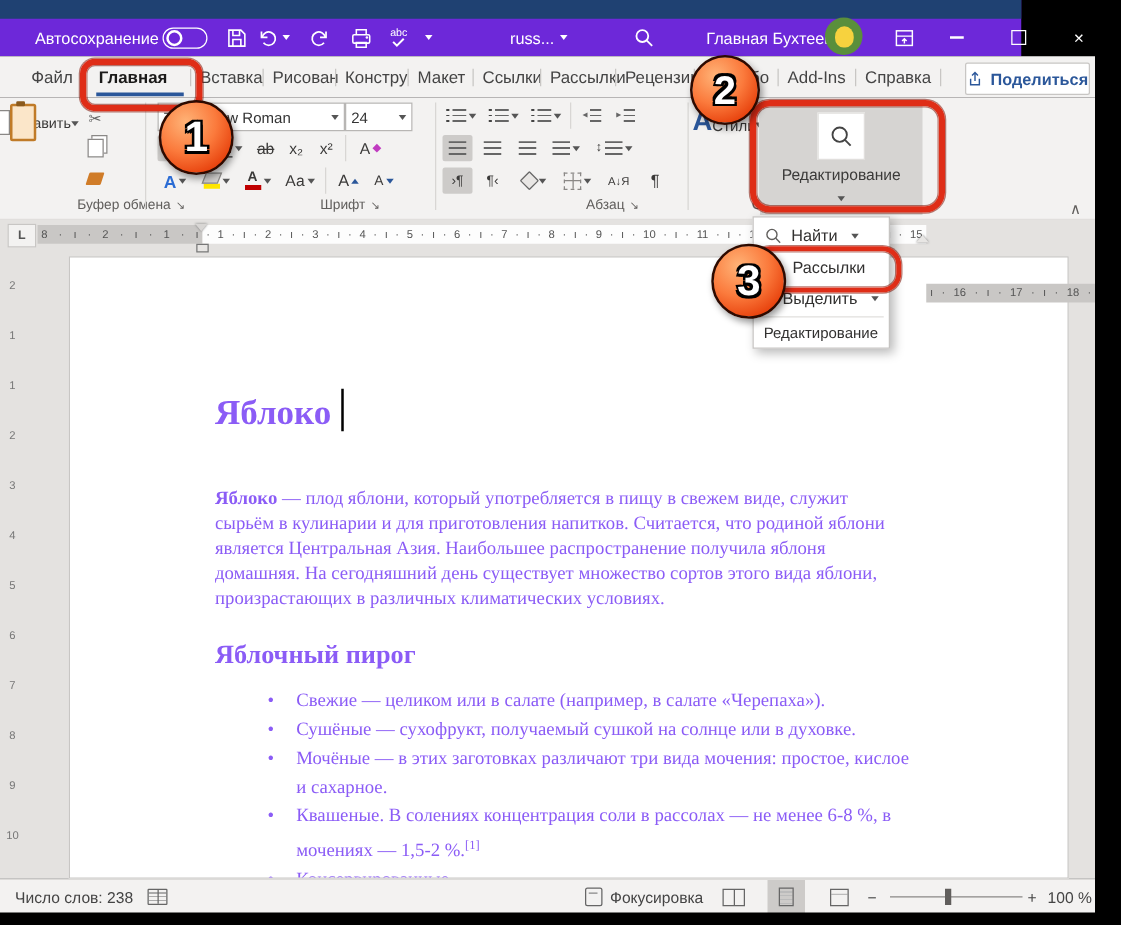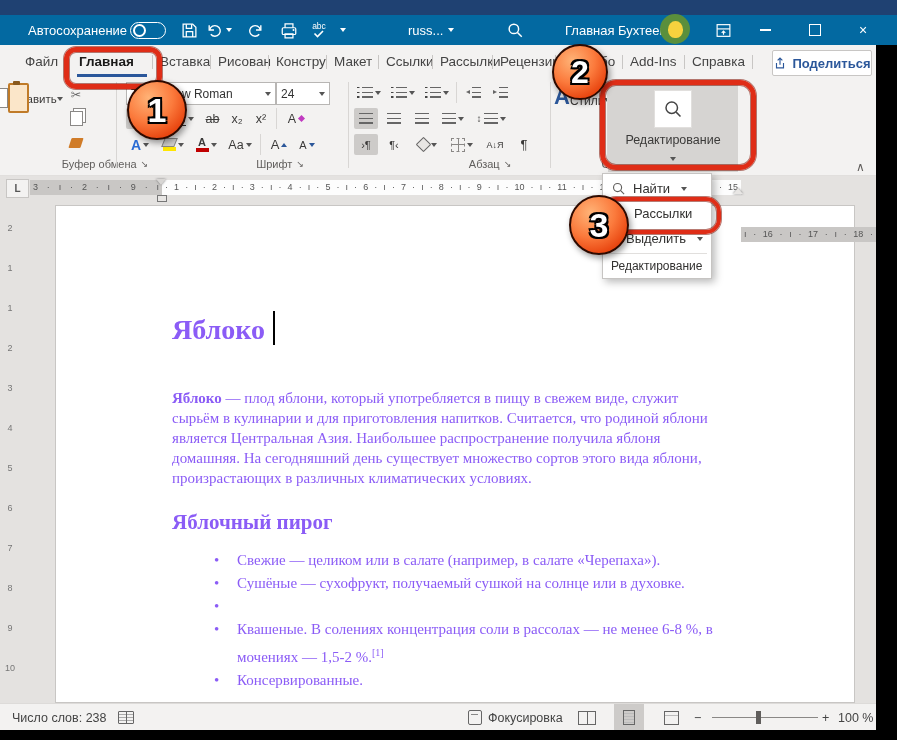--- a/index.html
+++ b/index.html
@@ -1,19 +1,19 @@
 <!DOCTYPE html>
 <html><head>
 <meta charset="utf-8">
 <style>
   html,body{margin:0;padding:0;background:#000;}
   .screen{position:relative;width:897px;height:740px;background:#000;overflow:hidden;
           font-family:"Liberation Sans",sans-serif;-webkit-font-smoothing:antialiased;}
   
-  .titlebar{position:absolute;left:0;top:0;width:897px;height:45px;background:#0369a1;z-index:3;}
+  .titlebar{position:absolute;left:0;top:0;width:817px;height:45px;background:#6d28d9;z-index:3;}
   .tb-dark{position:absolute;left:0;top:0;width:100%;height:15px;background:#1f4172;}
   .tb-item{position:absolute;top:15px;height:30px;display:flex;align-items:center;color:#fff;}
   .tb-label{font-size:13px;}
   .toggle{width:34px;height:15px;border:1.5px solid #fff;border-radius:9px;position:relative;}
   .toggle .knob{position:absolute;left:2px;top:1.5px;width:9px;height:9px;border:2px solid #fff;border-radius:50%;}
   .qat{width:26px;justify-content:center;}
   .chev{display:inline-block;width:0;height:0;border-left:3.5px solid transparent;border-right:3.5px solid transparent;border-top:4px solid #555;}
   .chev.w{border-top-color:#fff;}
   .tb-doc{font-size:13px;gap:5px;}
   .avatar{position:absolute;top:14px;left:660px;width:30px;height:30px;border-radius:50%;background:#5a8f3c;overflow:hidden;}
@@ -407,21 +407,21 @@
           <path d="M10.5 10.5 14 14" stroke="#444" stroke-width="1.2"></path>
         </svg>
     </span>
     <span class="edit-label">Редактирование</span>
     <span class="chev" style="margin-top:10px"></span>
   </div>
   <div class="collapse">∧</div>
 
   <div class="workspace"></div>
   <div class="tabsel">L</div>
-  <div class="hruler hr-left">3 · ı · 2 · ı · 9 · ı</div>
+  <div class="hruler hr-left">8 · ı · 2 · ı · 1 · ı</div>
   <div class="hruler hr-mid">· 1 · ı · 2 · ı · 3 · ı · 4 · ı · 5 · ı · 6 · ı · 7 · ı · 8 · ı · 9 · ı · 10 · ı · 11 · ı · 12 · ı · 13 · ı · 14 · ı · 15</div>
   <div class="hruler hr-right">ı · 16 · ı · 17 · ı · 18 ·</div>
   <span class="marker-fli"></span>
   <span class="marker-sq"></span>
   <span class="marker-ri"></span>
   <div class="vruler">2
 1
 1
 2
 3
@@ -450,20 +450,22 @@
         <div class="li">
             <span class="b">•</span>
             <span class="t">Свежие — целиком или в салате (например, в салате «Черепаха»).</span>
           </div>
         <div class="li">
             <span class="b">•</span>
             <span class="t">Сушёные — сухофрукт, получаемый сушкой на солнце или в духовке.</span>
           </div>
         <div class="li">
             <span class="b">•</span>
+            <span class="t">Мочёные — в этих заготовках различают три вида мочения: простое, кислое
+и сахарное.</span>
           </div>
         <div class="li">
             <span class="b">•</span>
           <span class="t"><span>Квашеные. В солениях концентрация соли в рассолах — не менее 6-8 %, в</span><br><span>мочениях — 1,5-2 %.</span><sup>[1]</sup></span>
         </div>
         <div class="li">
             <span class="b">•</span>
             <span class="t">Консервированные.</span>
           </div>
 

